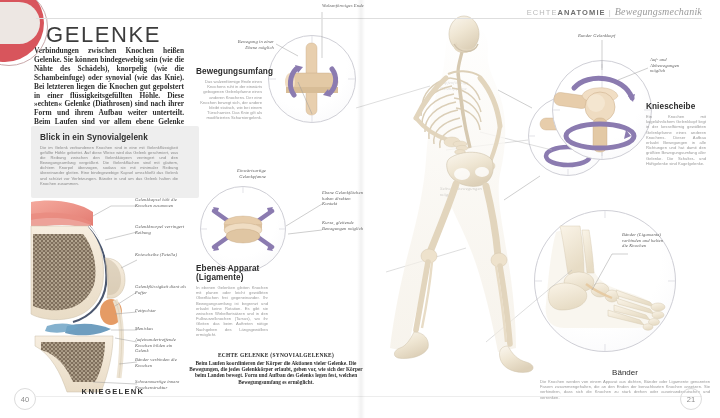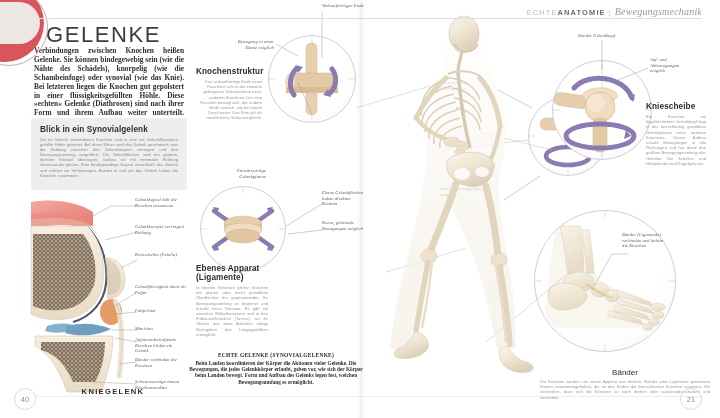--- a/index.html
+++ b/index.html
@@ -54,21 +54,21 @@
   }
   .intro {
     position:absolute; left:34px; top:47px; width:150px;
     font-family:"Liberation Serif", serif;
     font-size:7.4px; line-height:8.9px; color:#2f2f2f; text-align:justify;
     font-weight:bold;
   }
 
   
   .sidebox {
-    position:absolute; left:31px; top:118px; width:156px; height:72px;
+    position:absolute; left:31px; top:126px; width:168px; height:72px;
     background:#eeeeee; border-radius:2px; z-index:3;
   }
   .sidebox h3 {
     position:absolute; left:9px; top:7px; font-size:8.2px; font-weight:bold; color:#2c2c2c;
     letter-spacing:0.1px;
   }
   .sidebox p {
     position:absolute; left:9px; top:19px; width:138px;
     font-size:4.15px; line-height:5.1px; color:#8b8b8b; text-align:justify;
   }
@@ -241,21 +241,21 @@
   <svg style="position:absolute; left:236px; top:6px; z-index:20;" width="130" height="130">
     <g stroke="#9c9c9c" stroke-width="0.5" fill="none">
       <line x1="86" y1="6" x2="86" y2="52"></line>
       <line x1="40" y1="38" x2="62" y2="50"></line>
       <line x1="76" y1="108" x2="62" y2="76"></line>
     </g>
   </svg>
   <div class="cal" style="left:322px; top:3px; width:44px;">Walzenförmiges Ende</div>
   <div class="cal" style="left:226px; top:39px; width:48px; text-align:right;">Bewegung in einer Ebene möglich</div>
   <div class="cal" style="left:214px; top:168px; width:52px; text-align:right;">Einwärtsartige Gelenkpfanne</div>
-  <div class="sec-h" style="left:196px; top:67px;">Knochenstruktur</div>
+  <div class="sec-h" style="left:196px; top:67px;">Bewegungsumfang</div>
   <div class="sec-p" style="left:196px; top:79px; width:66px; text-align:right;">Das walzenförmige Ende eines Knochens ruht in der einwärts gebogenen Gelenkpfanne eines anderen Knochens. Der eine Knochen bewegt sich, der andere bleibt statisch, wie bei einem Türscharnier. Das Knie gilt als modifiziertes Scharniergelenk.</div>
 
   <div class="dial" style="left:200px; top:186px; width:86px; height:86px;"></div>
   <svg style="position:absolute; left:200px; top:186px;" width="86" height="86">
     <g stroke="#d5d5dc" stroke-width="0.7">
       <line x1="43" y1="0" x2="43" y2="7"></line>
         <line x1="43" y1="79" x2="43" y2="86"></line>
       <line x1="0" y1="43" x2="7" y2="43"></line>
         <line x1="79" y1="43" x2="86" y2="43"></line>
     </g>

